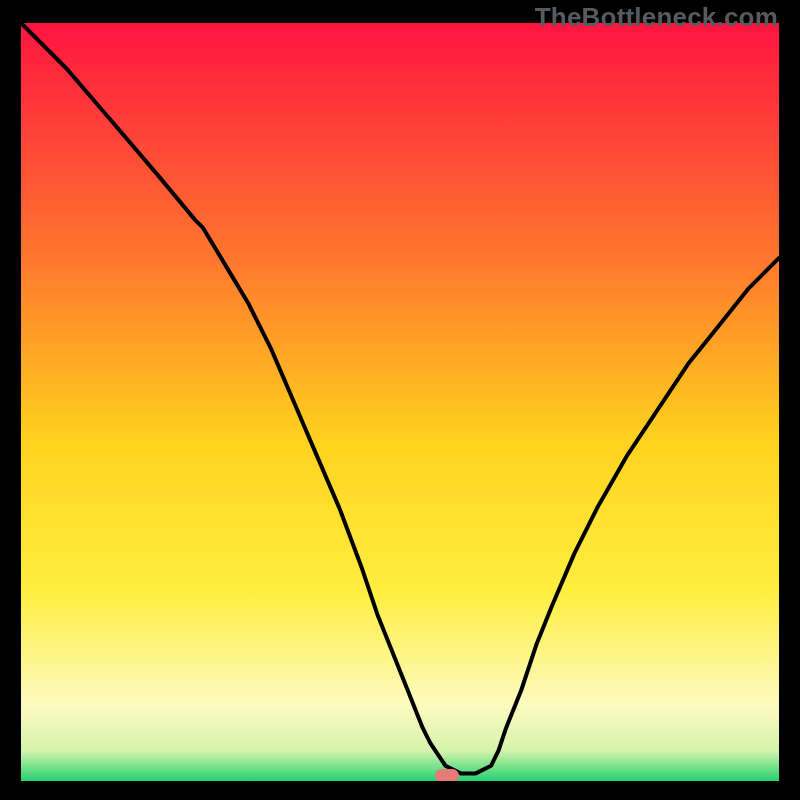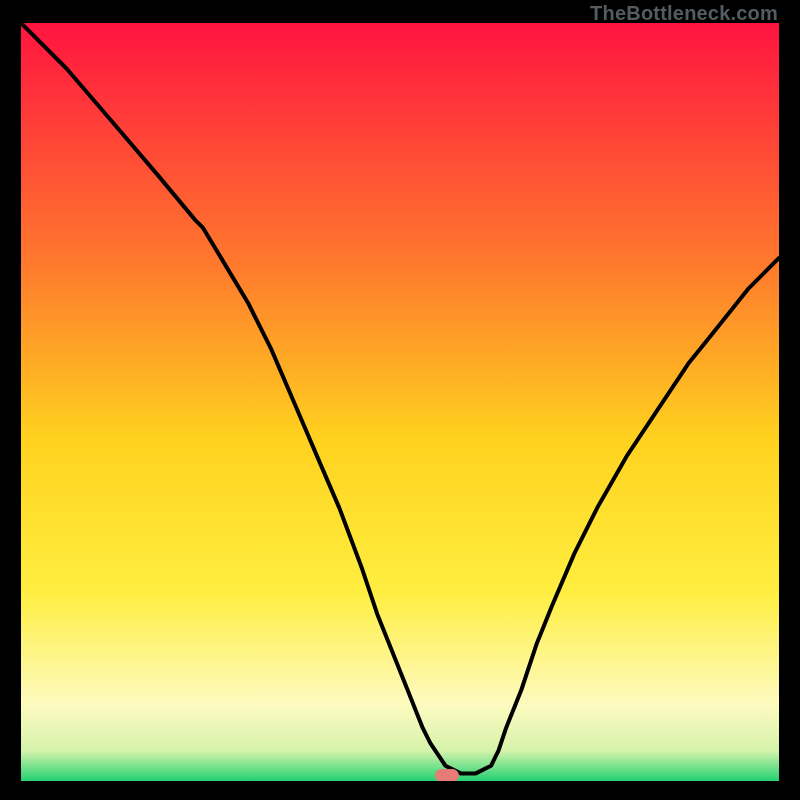--- a/index.html
+++ b/index.html
@@ -22,21 +22,21 @@
     position: absolute;
     left: 0; top: 0; right: 0; bottom: 0;
   }
   .watermark {
     position: absolute;
     top: 2px;
     right: 22px;
     color: #555b5f;
     font-family: Arial, Helvetica, sans-serif;
     font-weight: bold;
-    font-size: 20px;
+    font-size: 26px;
     letter-spacing: 0.2px;
   }
   svg.curve {
     position: absolute;
     left: 0;
     top: 0;
   }
   .marker {
     position: absolute;
     width: 24px;

